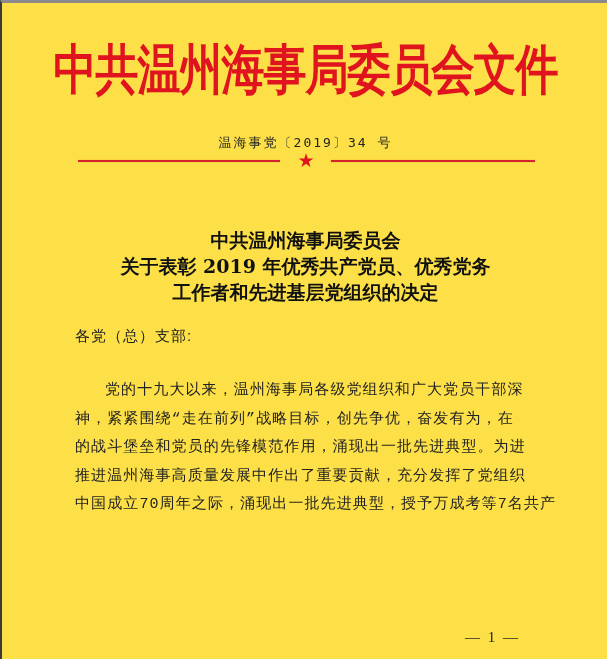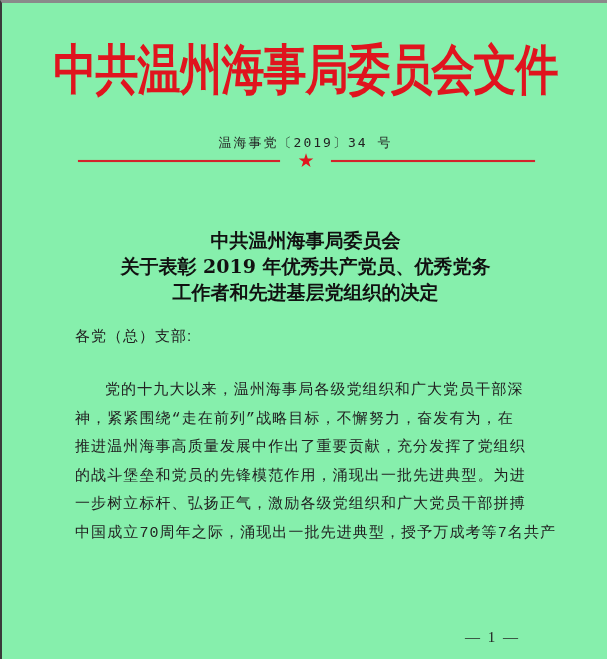--- a/index.html
+++ b/index.html
@@ -13,21 +13,21 @@
       position: relative;
       overflow: hidden;
       font-family: "DejaVu Serif", "Liberation Serif", serif;
     }
     .page {
       position: absolute;
       left: 0;
       top: 0;
       width: 607px;
       height: 659px;
-      background: #86efac;
+      background: #fde047;
       border-top: 3px solid #8a8a8a;
       border-left: 2px solid #3a3a3a;
       box-sizing: border-box;
     }
     .masthead {
       position: absolute;
       top: 40px;
       left: 0;
       width: 607px;
       text-align: center;
@@ -146,22 +146,21 @@
   <div class="title">
     <div>中共温州海事局委员会</div>
     <div>关于表彰 2019 年优秀共产党员、优秀党务</div>
     <div>工作者和先进基层党组织的决定</div>
   </div>
 
   <div class="salutation">各党（总）支部:</div>
 
   <div class="body-text">
     <div class="ln indent">党的十九大以来，温州海事局各级党组织和广大党员干部深</div>
-    <div class="ln">神，紧紧围绕“走在前列”战略目标，不懈努力，奋发有为，在</div>
+    <div class="ln">神，紧紧围绕“走在前列”战略目标，创先争优，奋发有为，在</div>
+    <div class="ln">的战斗堡垒和党员的先锋模范作用，涌现出一批先进典型。为进</div>
     <div class="ln">推进温州海事高质量发展中作出了重要贡献，充分发挥了党组织</div>
-    <div class="ln">的战斗堡垒和党员的先锋模范作用，涌现出一批先进典型。为进</div>
-    <div class="ln">一步树立标杆、弘扬正气，激励各级党组织和广大党员干部拼搏</div>
     <div class="ln">中国成立70周年之际，涌现出一批先进典型，授予万成考等7名共产</div>
   </div>
 
   <div class="page-number">— 1 —</div>
 
 </div>
 
 </body></html>

